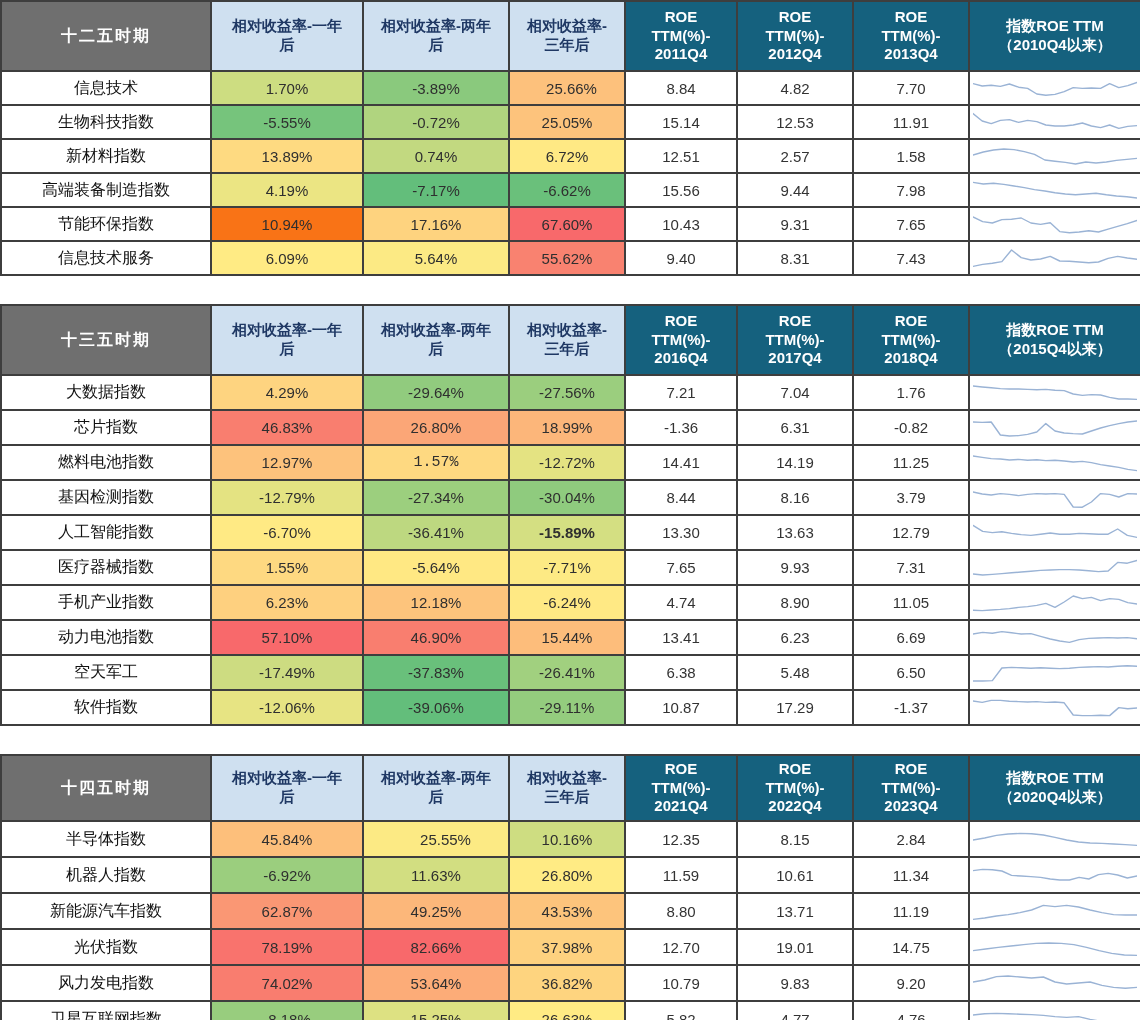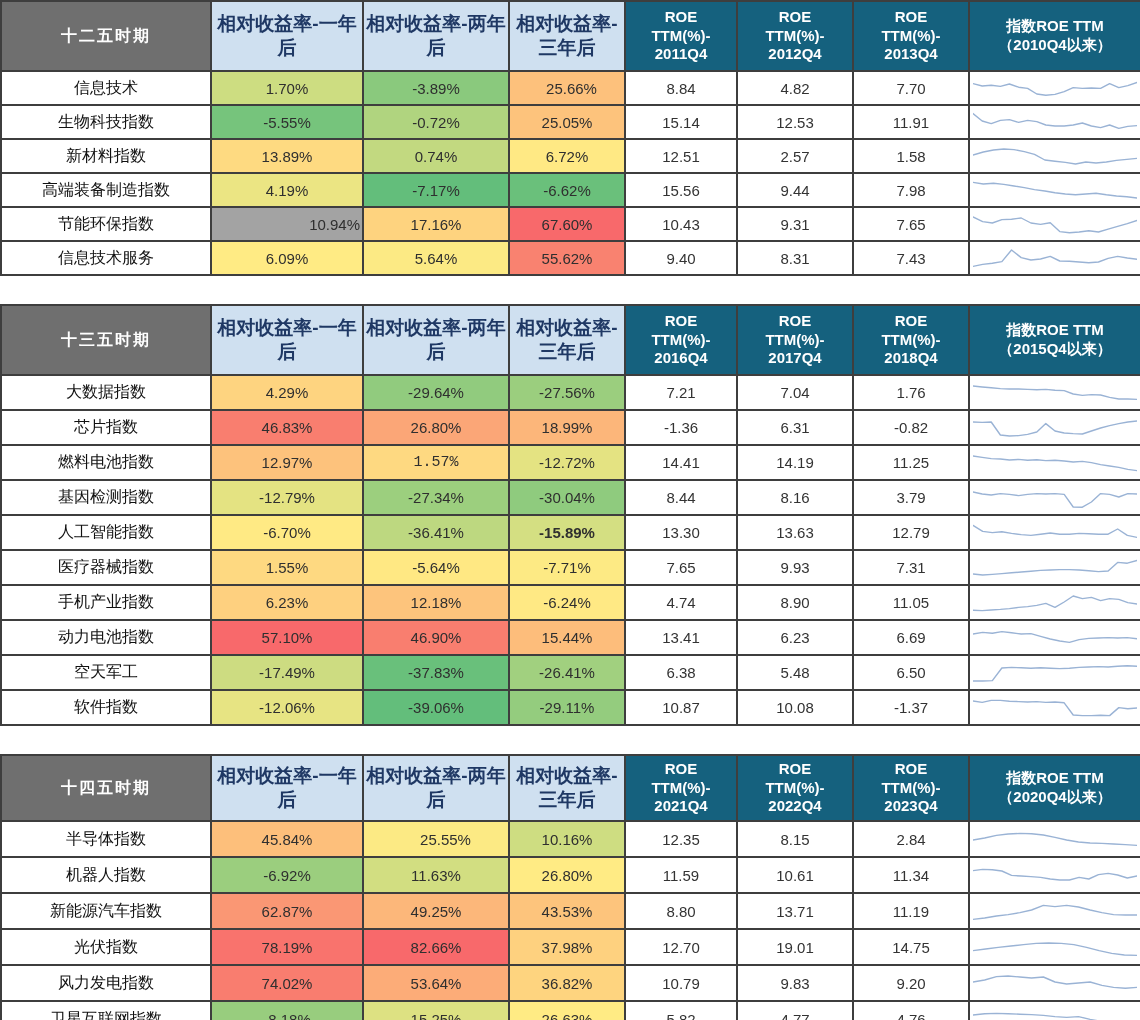--- a/index.html
+++ b/index.html
@@ -3,21 +3,21 @@
 <meta charset="utf-8">
 <style>
   html,body{margin:0;padding:0;background:#ffffff;}
   body{width:1140px;font-family:"Liberation Sans","DejaVu Sans",sans-serif;}
   #tables-root{width:1140px;}
   table.period-table{border-collapse:collapse;table-layout:fixed;width:1140px;background:#fff;}
   table.t0, table.t1{margin-bottom:28px;}
   th,td{border:2px solid #3E3E3E;text-align:center;vertical-align:middle;padding:0 2px;overflow:hidden;}
   th{font-weight:bold;white-space:pre-line;line-height:1.25;}
   th.period-h{background:#6F6F6F;color:#ffffff;font-size:16px;letter-spacing:2px;}
-  th.ret-h{background:#CFE0F0;color:#1F3864;font-size:19px;}
+  th.ret-h{background:#CFE0F0;color:#1F3864;font-size:15px;}
   th.roe-h{background:#15617E;color:#ffffff;font-size:15px;}
   th.spark-h{background:#15617E;color:#ffffff;font-size:15px;}
   td.name-c{background:#ffffff;color:#111111;font-size:16px;}
   td.ret-c{font-size:15px;color:#2F2F2F;}
   td.roe-c{background:#ffffff;font-size:15px;color:#333333;}
   td.spark-c{background:#ffffff;padding:2px 3px;}
   td.spark-c svg{display:block;width:100%;height:24px;}
   .t0 thead th,.t1 thead th{height:68px;}
   .t2 thead th{height:64px;}
   .t0 tbody td{height:28px;}
@@ -113,21 +113,21 @@
           <td class="roe-c">9.44</td>
           <td class="roe-c">7.98</td>
           <td class="spark-c">
             <svg viewBox="0 0 100 24" preserveAspectRatio="none">
               <polyline points="0.0,4.4 6.3,6.0 12.5,5.2 18.8,6.4 25.0,8.0 31.3,9.6 37.5,11.6 43.8,13.0 50.0,14.8 56.3,16.0 62.5,16.8 68.8,16.0 75.0,15.2 81.3,16.8 87.5,18.0 93.8,18.8 100.0,20.0" fill="none" stroke="#9AB3D5" stroke-width="1.4" vector-effect="non-scaling-stroke" stroke-linejoin="round" stroke-linecap="round"></polyline>
             </svg>
           </td>
         </tr>
         <tr>
           <td class="name-c">节能环保指数</td>
-          <td class="ret-c" style="background: #a3a3a3; text-align: right;">10.94%</td>
+          <td class="ret-c" style="background: #f97316;">10.94%</td>
           <td class="ret-c" style="background: rgb(254, 211, 127);">17.16%</td>
           <td class="ret-c" style="background: rgb(248, 105, 107);">67.60%</td>
           <td class="roe-c">10.43</td>
           <td class="roe-c">9.31</td>
           <td class="roe-c">7.65</td>
           <td class="spark-c">
             <svg viewBox="0 0 100 24" preserveAspectRatio="none">
               <polyline points="0.0,5.0 5.9,9.6 11.8,11.0 17.6,7.6 23.5,7.2 29.4,6.0 35.3,11.0 41.2,12.4 47.1,10.8 52.9,19.6 58.8,20.8 64.7,20.0 70.6,18.8 76.5,20.0 82.4,17.2 88.2,14.4 94.1,11.6 100.0,8.4" fill="none" stroke="#9AB3D5" stroke-width="1.4" vector-effect="non-scaling-stroke" stroke-linejoin="round" stroke-linecap="round"></polyline>
             </svg>
           </td>
@@ -307,21 +307,21 @@
               <polyline points="0.0,20.0 5.9,20.0 11.8,19.6 17.6,7.0 23.5,6.4 29.4,6.8 35.3,7.2 41.2,6.8 47.1,7.2 52.9,7.6 58.8,7.2 64.7,6.4 70.6,6.0 76.5,5.6 82.4,6.0 88.2,5.2 94.1,4.8 100.0,5.2" fill="none" stroke="#9AB3D5" stroke-width="1.4" vector-effect="non-scaling-stroke" stroke-linejoin="round" stroke-linecap="round"></polyline>
             </svg>
           </td>
         </tr>
         <tr>
           <td class="name-c">软件指数</td>
           <td class="ret-c" style="background: rgb(231, 228, 131);">-12.06%</td>
           <td class="ret-c" style="background: rgb(99, 190, 123);">-39.06%</td>
           <td class="ret-c" style="background: rgb(148, 204, 126);">-29.11%</td>
           <td class="roe-c">10.87</td>
-          <td class="roe-c">10.08</td>
+          <td class="roe-c">17.29</td>
           <td class="roe-c">-1.37</td>
           <td class="spark-c">
             <svg viewBox="0 0 100 24" preserveAspectRatio="none">
               <polyline points="0.0,5.0 5.6,6.4 11.1,4.4 16.7,4.4 22.2,5.2 27.8,5.6 33.3,6.0 38.9,5.6 44.4,6.4 50.0,6.0 55.6,6.8 61.1,19.0 66.7,19.6 72.2,19.6 77.8,19.2 83.3,19.6 88.9,11.6 94.4,12.8 100.0,12.0" fill="none" stroke="#9AB3D5" stroke-width="1.4" vector-effect="non-scaling-stroke" stroke-linejoin="round" stroke-linecap="round"></polyline>
             </svg>
           </td>
         </tr>
       </tbody>
     </table>
     <table class="period-table t2">

